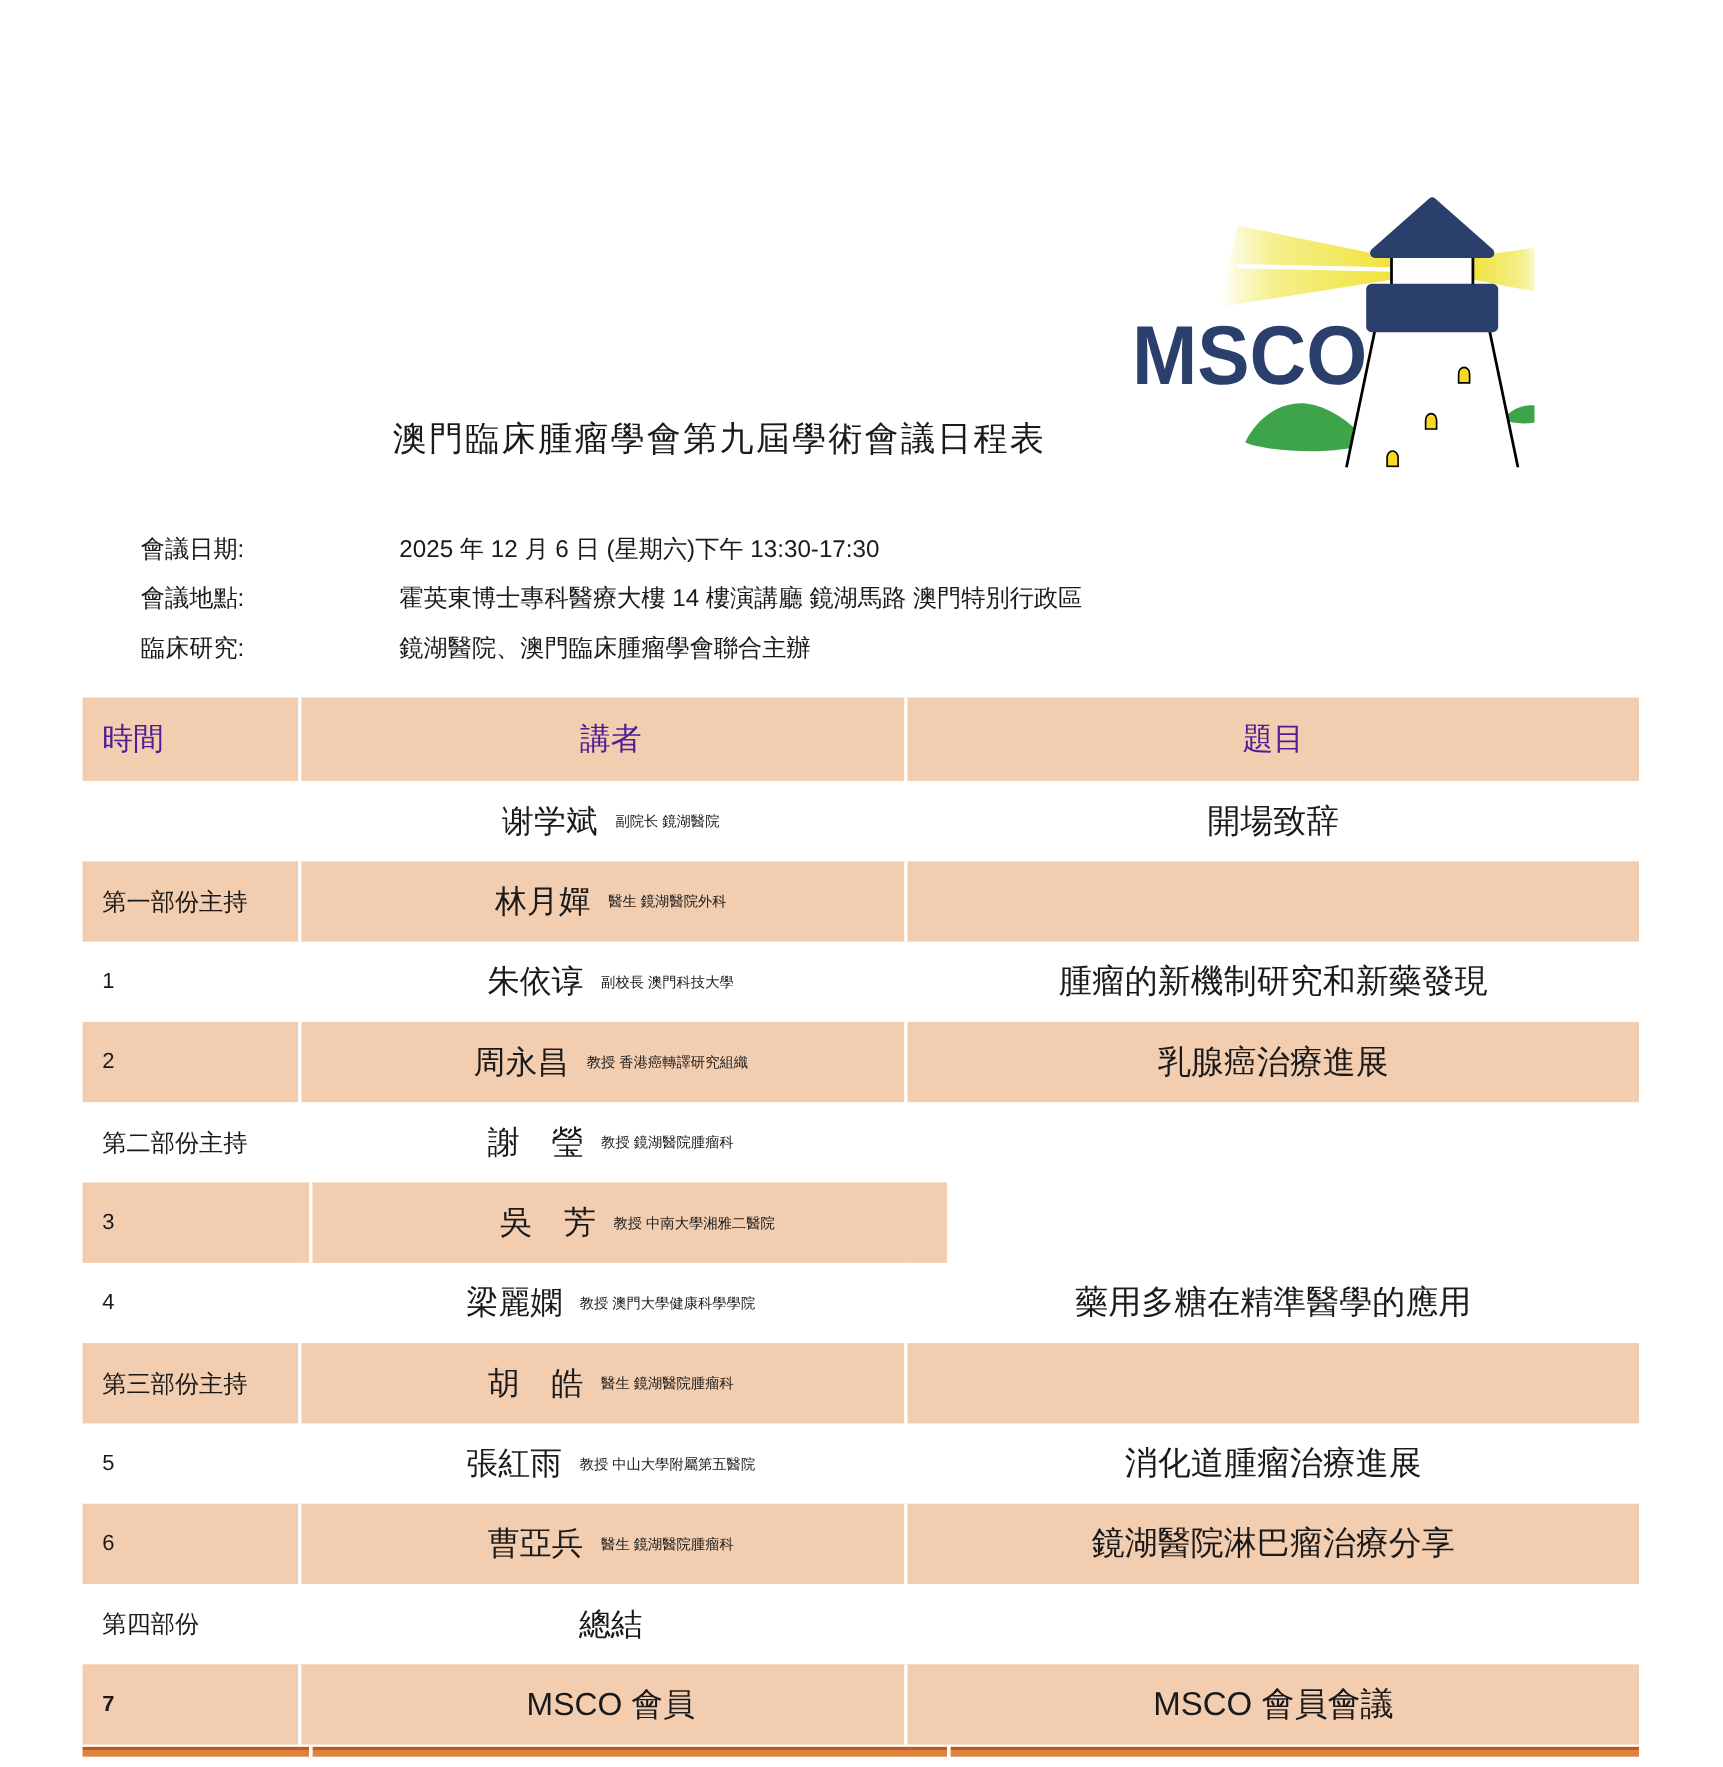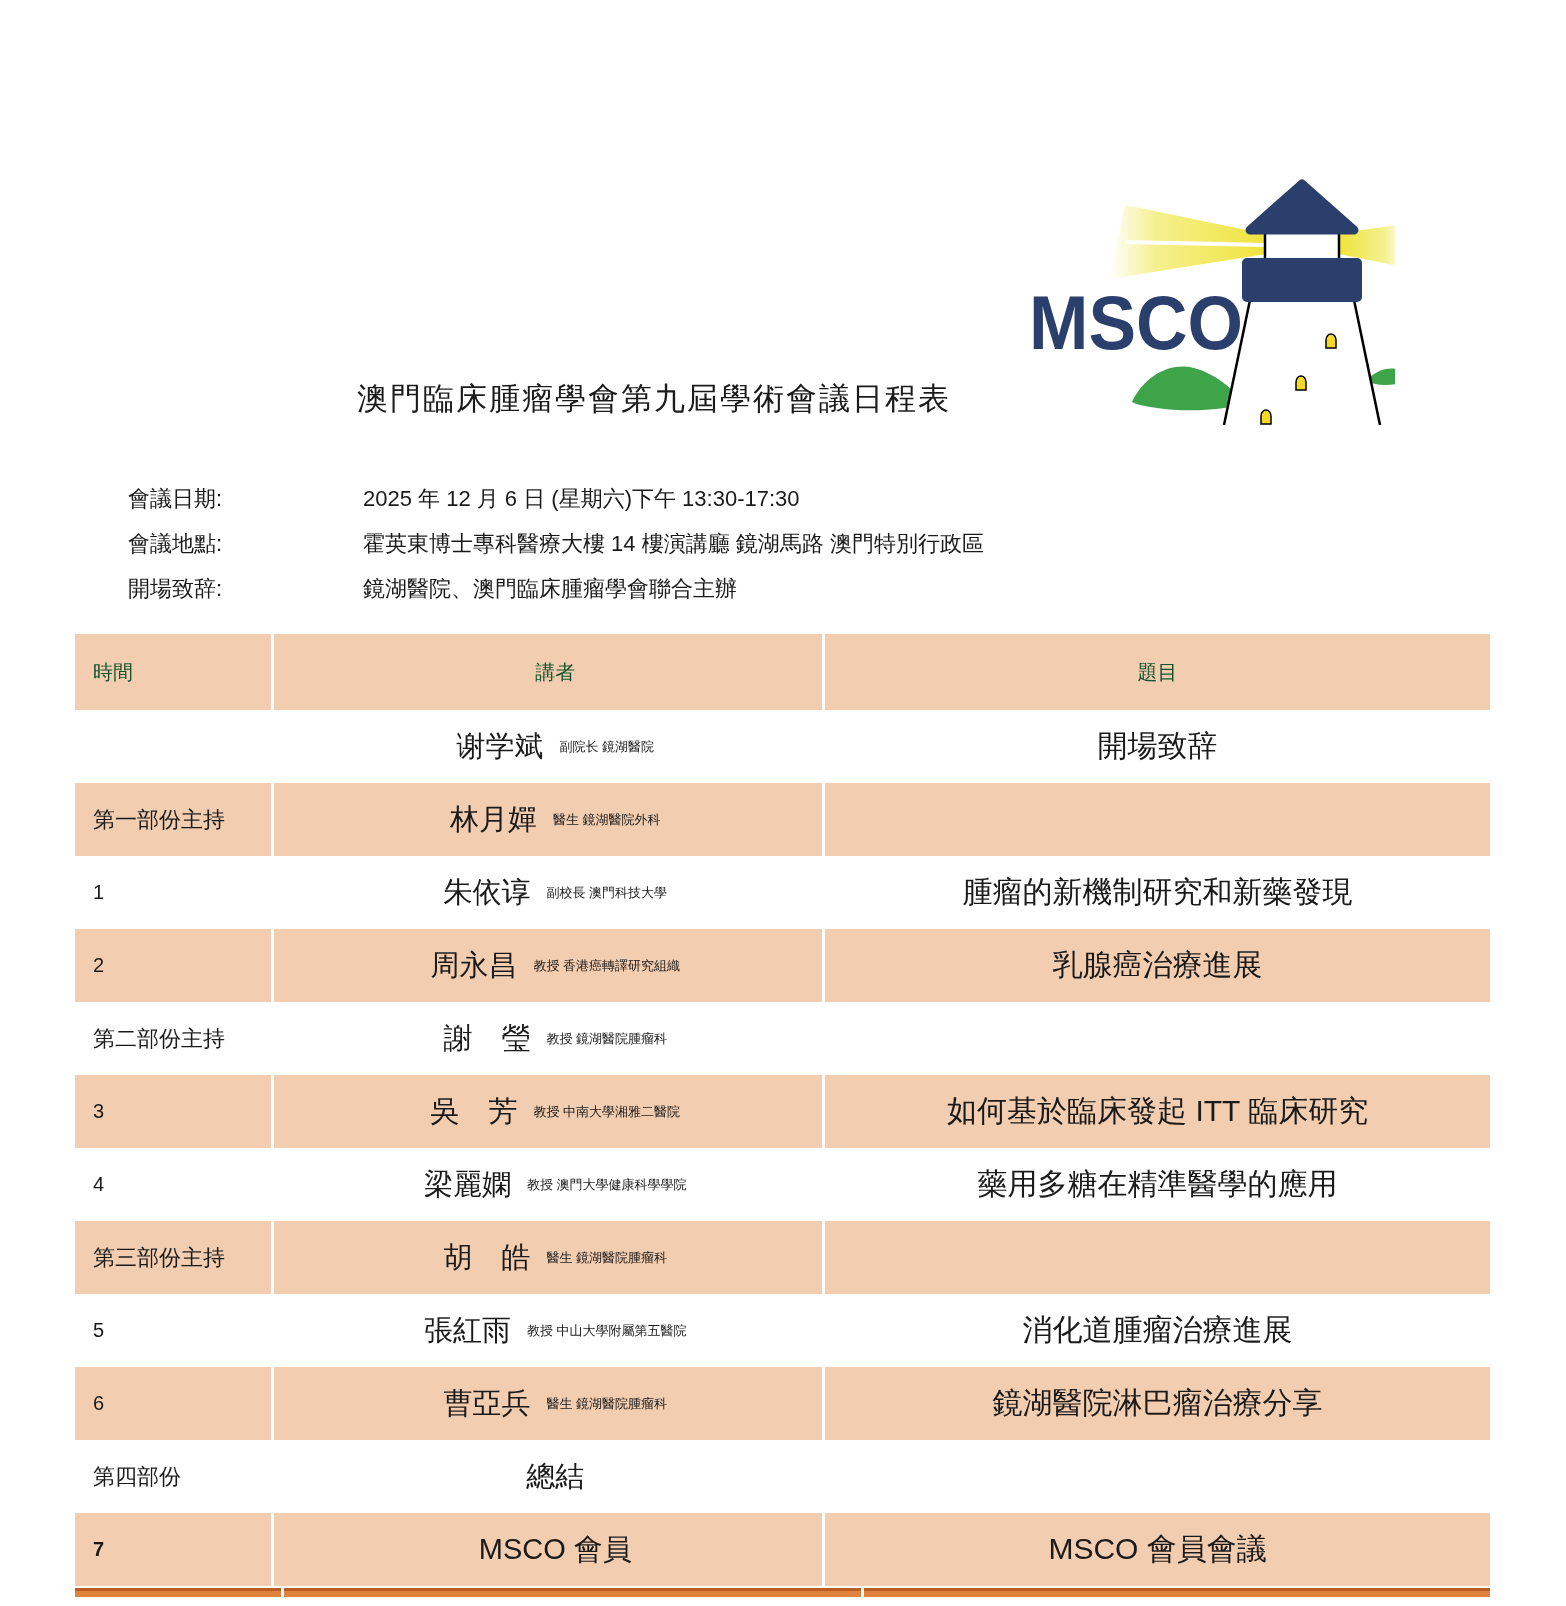--- a/index.html
+++ b/index.html
@@ -28,21 +28,21 @@
   .schedule{position:absolute;left:75px;top:634px;width:1415px;}
   .row{display:flex;width:1415px;}
   .row.header{height:76px;}
   .row.data{height:73px;}
   .row.shaded .cell{background:var(--peach,#f2cdb0);}
   .cell{box-sizing:border-box;display:flex;align-items:center;}
   .cell + .cell{border-left:3px solid #fff;justify-content:center;}
   .c1{width:206px;padding-left:18px;}
   .c2{width:580px;padding-left:14px;}
   .c3{width:704px;padding-left:0;}
-  .head-label{font-size:20px;color:#14532d;}
+  .head-label{font-size:28px;color:#4c1d95;}
   .t-num{font-size:20px;}
   .t-num.bold{font-weight:bold;}
   .t-sec{font-size:22px;white-space:nowrap;}
   .speaker-name{font-size:29px;font-weight:500;white-space:nowrap;}
   .speaker-title{font-size:13px;margin-left:16px;white-space:nowrap;}
   .topic{font-size:30px;white-space:nowrap;}
   
   .bottom-row{display:flex;width:1415px;margin-top:2px;}
   .seg{box-sizing:border-box;height:9px;
        background:linear-gradient(to bottom,var(--border_orange_dark,#b95d24) 0 3px,var(--border_orange,#e0823e) 3px 100%);}
@@ -101,21 +101,21 @@
   <div class="info-block">
     <div class="info-row">
       <span class="info-label">會議日期:</span>
       <span class="info-value">2025 年 12 月 6 日 (星期六)下午 13:30-17:30</span>
     </div>
     <div class="info-row">
       <span class="info-label">會議地點:</span>
       <span class="info-value">霍英東博士專科醫療大樓 14 樓演講廳 鏡湖馬路 澳門特別行政區</span>
     </div>
     <div class="info-row">
-      <span class="info-label">開場致辞:</span>
+      <span class="info-label">臨床研究:</span>
       <span class="info-value">鏡湖醫院、澳門臨床腫瘤學會聯合主辦</span>
     </div>
   </div>
 
   <div class="schedule">
 
     <div class="row header shaded">
       <div class="cell c1">
           <span class="head-label">時間</span>
         </div>
@@ -193,23 +193,20 @@
     </div>
 
     <div class="row data shaded">
       <div class="cell c1">
           <span class="t-num">3</span>
         </div>
       <div class="cell c2">
         <span class="speaker-name">吳　芳</span>
         <span class="speaker-title">教授 中南大學湘雅二醫院</span>
       </div>
-      <div class="cell c3">
-          <span class="topic">如何基於臨床發起 ITT 臨床研究</span>
-        </div>
     </div>
 
     <div class="row data">
       <div class="cell c1">
           <span class="t-num">4</span>
         </div>
       <div class="cell c2">
         <span class="speaker-name">梁麗嫻</span>
         <span class="speaker-title">教授 澳門大學健康科學學院</span>
       </div>

